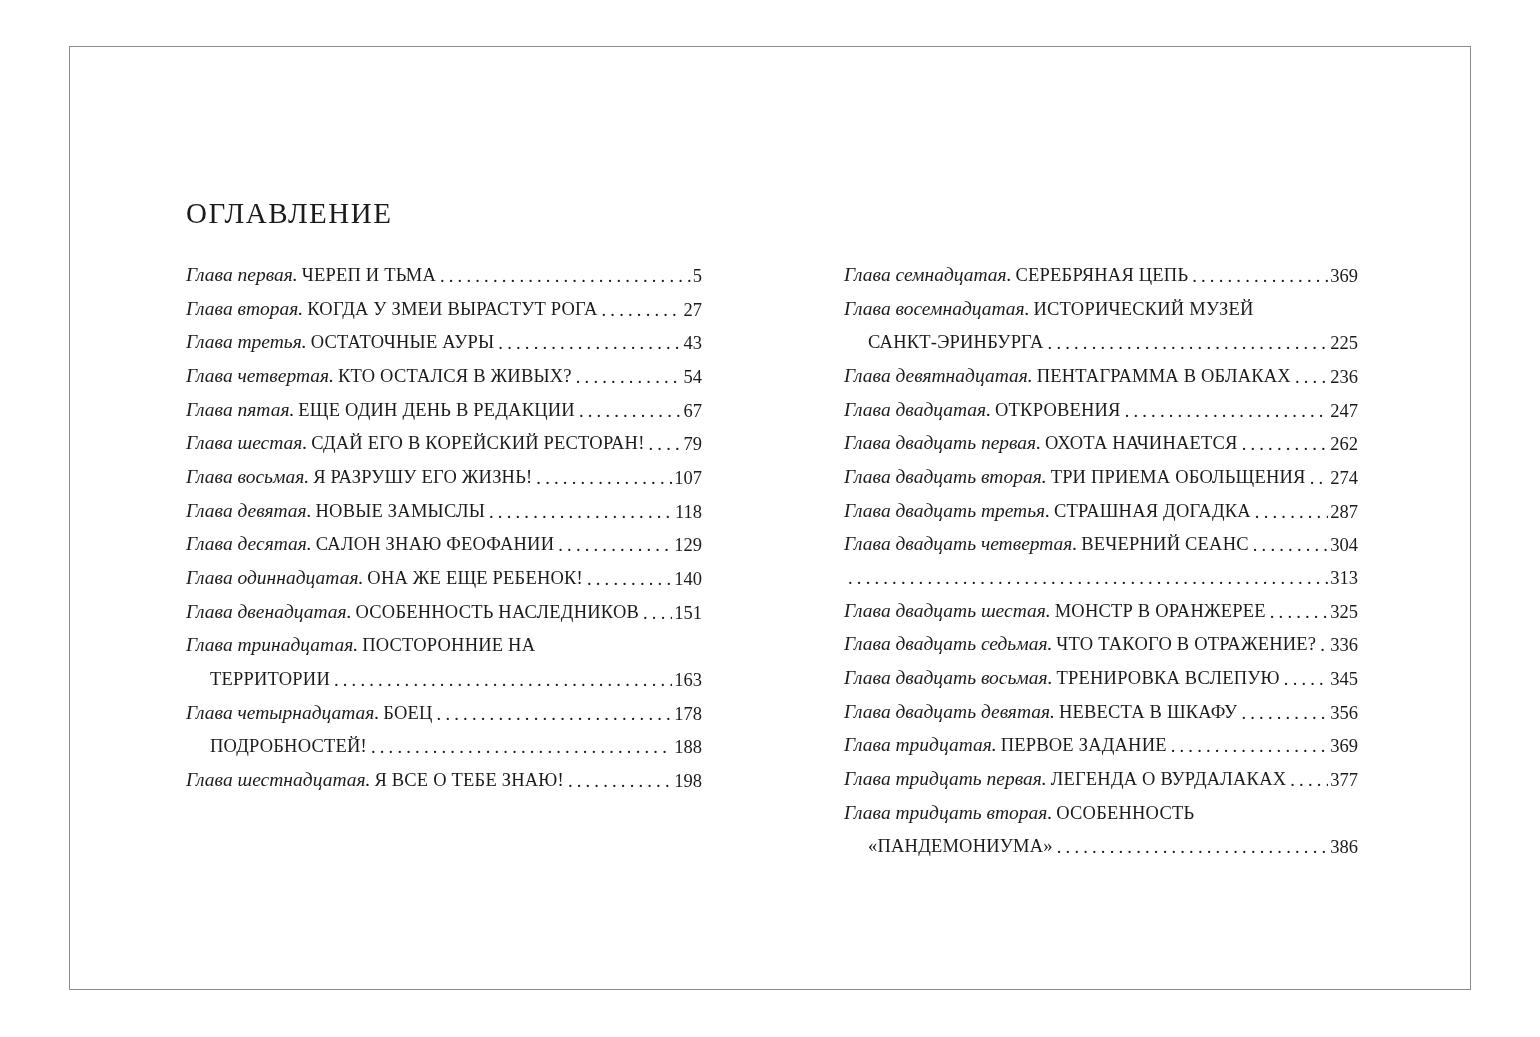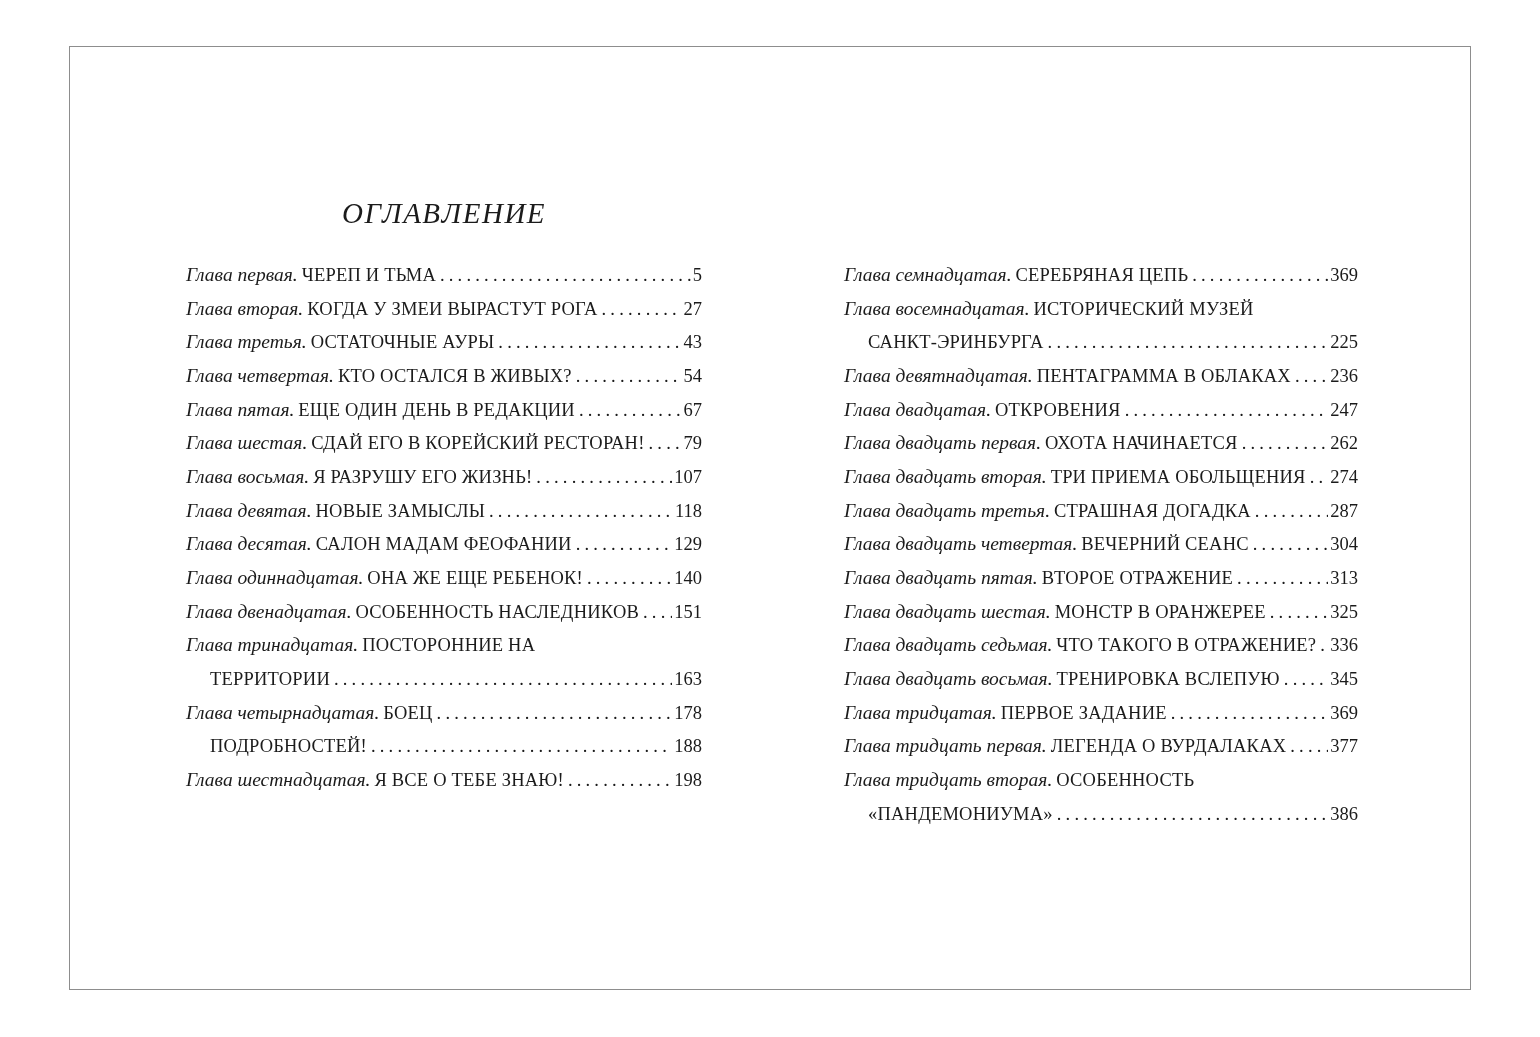--- a/index.html
+++ b/index.html
@@ -21,38 +21,36 @@
     width: 1400px;
     height: 942px;
     border: 1px solid #8d8d8d;
     background: #ffffff;
   }
   .toc-title {
     position: absolute;
     left: 116px;
     top: 150px;
     width: 516px;
-    text-align: center;
     font-size: 29px;
     letter-spacing: 1.5px;
     color: #1b1b1b;
     white-space: nowrap;
-    font-style: italic;
   }
   .col {
     position: absolute;
     top: 212px;
     width: 516px;
   }
   .col-left  { left: 116px; }
   .col-right { left: 774px; width: 514px; }
 
   .toc-line {
     display: flex;
-    align-items: flex-start;
+    align-items: flex-end;
     line-height: 32.65px;
     white-space: nowrap;
   }
   .toc-line.cont { padding-left: 24px; }
 
   .entry-text { flex: 0 0 auto; }
   .lbl { font-style: italic; font-size: 19.5px; }
   .ttl { font-size: 18.5px; letter-spacing: 0.2px; }
 
   .dots {
@@ -129,21 +127,21 @@
       </div>
       <div class="toc-entry">
         <div class="toc-line">
           <span class="entry-text"><span class="lbl">Глава девятая.</span> <span class="ttl">НОВЫЕ ЗАМЫСЛЫ</span></span>
           <span class="dots"></span>
           <span class="page-num">118</span>
         </div>
       </div>
       <div class="toc-entry">
         <div class="toc-line">
-          <span class="entry-text"><span class="lbl">Глава десятая.</span> <span class="ttl">САЛОН МАДАМ ФЕОФАНИИ</span></span>
+          <span class="entry-text"><span class="lbl">Глава десятая.</span> <span class="ttl">САЛОН ЗНАЮ ФЕОФАНИИ</span></span>
           <span class="dots"></span>
           <span class="page-num">129</span>
         </div>
       </div>
       <div class="toc-entry">
         <div class="toc-line">
           <span class="entry-text"><span class="lbl">Глава одиннадцатая.</span> <span class="ttl">ОНА ЖЕ ЕЩЕ РЕБЕНОК!</span></span>
           <span class="dots"></span>
           <span class="page-num">140</span>
         </div>
@@ -242,21 +240,20 @@
       </div>
       <div class="toc-entry">
         <div class="toc-line">
           <span class="entry-text"><span class="lbl">Глава двадцать четвертая.</span> <span class="ttl">ВЕЧЕРНИЙ СЕАНС</span></span>
           <span class="dots"></span>
           <span class="page-num">304</span>
         </div>
       </div>
       <div class="toc-entry">
         <div class="toc-line">
-          <span class="entry-text"><span class="lbl">Глава двадцать пятая.</span> <span class="ttl">ВТОРОЕ ОТРАЖЕНИЕ</span></span>
           <span class="dots"></span>
           <span class="page-num">313</span>
         </div>
       </div>
       <div class="toc-entry">
         <div class="toc-line">
           <span class="entry-text"><span class="lbl">Глава двадцать шестая.</span> <span class="ttl">МОНСТР В ОРАНЖЕРЕЕ</span></span>
           <span class="dots"></span>
           <span class="page-num">325</span>
         </div>
@@ -266,20 +263,27 @@
           <span class="entry-text"><span class="lbl">Глава двадцать седьмая.</span> <span class="ttl">ЧТО ТАКОГО В ОТРАЖЕНИЕ?</span></span>
           <span class="dots"></span>
           <span class="page-num">336</span>
         </div>
       </div>
       <div class="toc-entry">
         <div class="toc-line">
           <span class="entry-text"><span class="lbl">Глава двадцать восьмая.</span> <span class="ttl">ТРЕНИРОВКА ВСЛЕПУЮ</span></span>
           <span class="dots"></span>
           <span class="page-num">345</span>
+        </div>
+      </div>
+      <div class="toc-entry">
+        <div class="toc-line">
+          <span class="entry-text"><span class="lbl">Глава двадцать девятая.</span> <span class="ttl">НЕВЕСТА В ШКАФУ</span></span>
+          <span class="dots"></span>
+          <span class="page-num">356</span>
         </div>
       </div>
       <div class="toc-entry">
         <div class="toc-line">
           <span class="entry-text"><span class="lbl">Глава тридцатая.</span> <span class="ttl">ПЕРВОЕ ЗАДАНИЕ</span></span>
           <span class="dots"></span>
           <span class="page-num">369</span>
         </div>
       </div>
       <div class="toc-entry">

